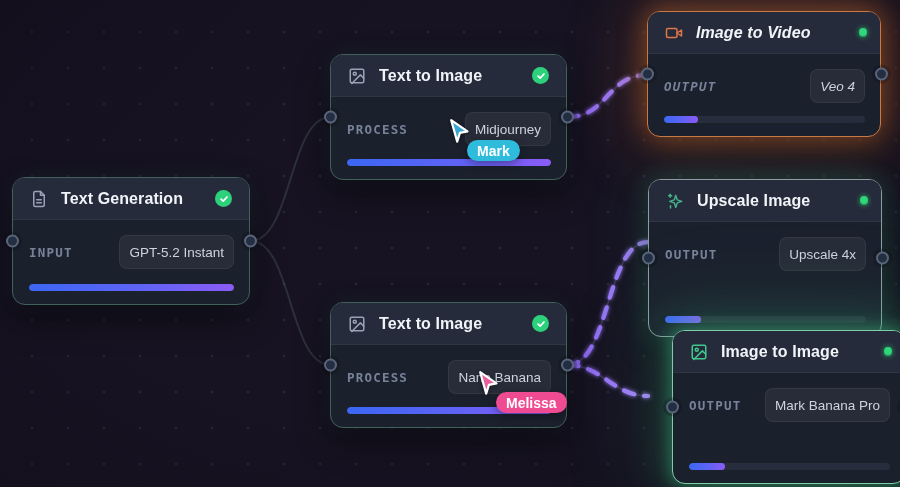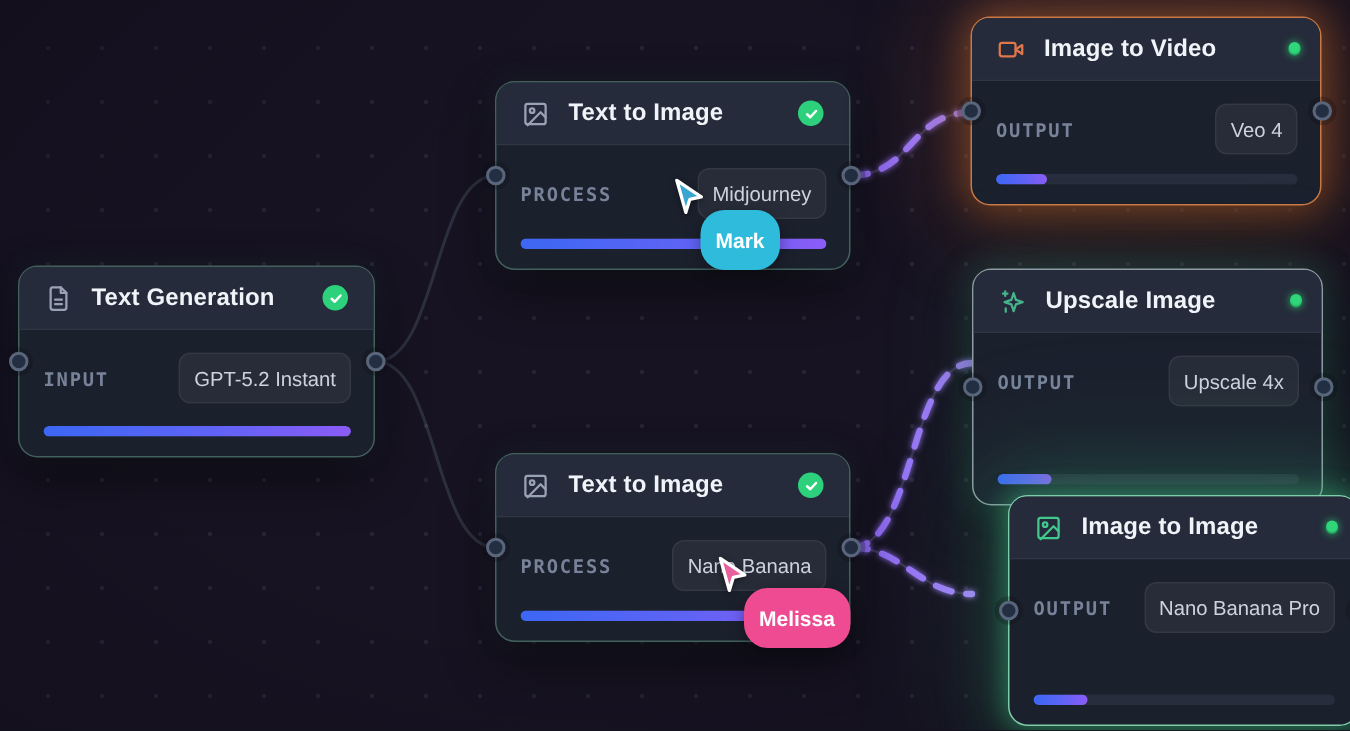--- a/index.html
+++ b/index.html
@@ -33,20 +33,21 @@
   .node-text-generation { left:12px;  top:177px; width:238px; height:128px; }
   .node-text-to-image-1 { left:330px; top:54px;  width:237px; height:126px; }
   .node-text-to-image-2 { left:330px; top:302px; width:237px; height:126px; }
   .node-image-to-video  { left:647px; top:11px;  width:234px; height:126px; }
   .node-upscale-image   { left:648px; top:179px; width:234px; height:158px; }
   .node-image-to-image  { left:672px; top:330px; width:234px; height:154px; }
 
   .node-image-to-video {
     border-color:#c97844;
     box-shadow: 0 0 26px 4px rgba(226,122,56,0.42), 0 0 70px 16px rgba(226,122,56,0.18), 0 12px 30px rgba(0,0,0,0.4);
+    font-style: italic;
   }
   .node-upscale-image {
     border-color:#8e9ba4;
     box-shadow: 0 0 22px 4px rgba(80,214,160,0.15), 0 0 60px 14px rgba(80,214,160,0.07), 0 12px 30px rgba(0,0,0,0.4);
   }
   .node-image-to-image {
     border-color:#7fccaa;
     box-shadow: 0 0 16px 2px rgba(74,222,152,0.38), 0 0 40px 12px rgba(74,222,152,0.18), 0 0 90px 34px rgba(74,222,152,0.08), 0 12px 30px rgba(0,0,0,0.4);
   }
 
@@ -105,21 +106,21 @@
   }
   .port-left  { left:-7.5px; }
   .port-right { right:-7.5px; }
 
   
   .cursor { position:absolute; z-index:6; }
   .cursor svg.arrow { position:absolute; left:0; top:0; width:26px; height:26px;
      filter: drop-shadow(0 1px 2px rgba(0,0,0,0.45)); }
   .cursor .pill {
     position:absolute; left:17px; top:21px;
-    height:40px; padding:0 10px; border-radius:16px;
+    height:21px; padding:0 10px; border-radius:16px;
     display:flex; align-items:center; justify-content:center;
     color:#ffffff; font-size:14px; font-weight:bold; white-space:nowrap;
     box-shadow:0 3px 10px rgba(0,0,0,0.35);
   }
   .cursor-mark    { left:450px; top:119px; }
   .cursor-melissa { left:479px; top:371px; }
   .cursor-mark .pill    { background:#2fbcdc; }
   .cursor-melissa .pill { background:#ee4b92; }
 </style>
 </head>
@@ -305,21 +306,21 @@
             <circle cx="9" cy="9" r="2"></circle>
             <path d="M21 15l-4.5-4.5L5 22"></path>
         </svg>
       </span>
       <span class="node-title">Image to Image</span>
       <span class="status-dot"></span>
     </div>
     <div class="node-body">
       <div class="field-row">
         <span class="field-label">OUTPUT</span>
-        <span class="field-value">Nano Banana Pro</span>
+        <span class="field-value">Mark Banana Pro</span>
       </div>
       <div class="progress">
         <div class="progress-fill" style="width: 18%;"></div>
       </div>
     </div>
     <span class="port port-left"></span>
     <span class="port port-right"></span>
   </div>
 
   <div class="vignette"></div>

